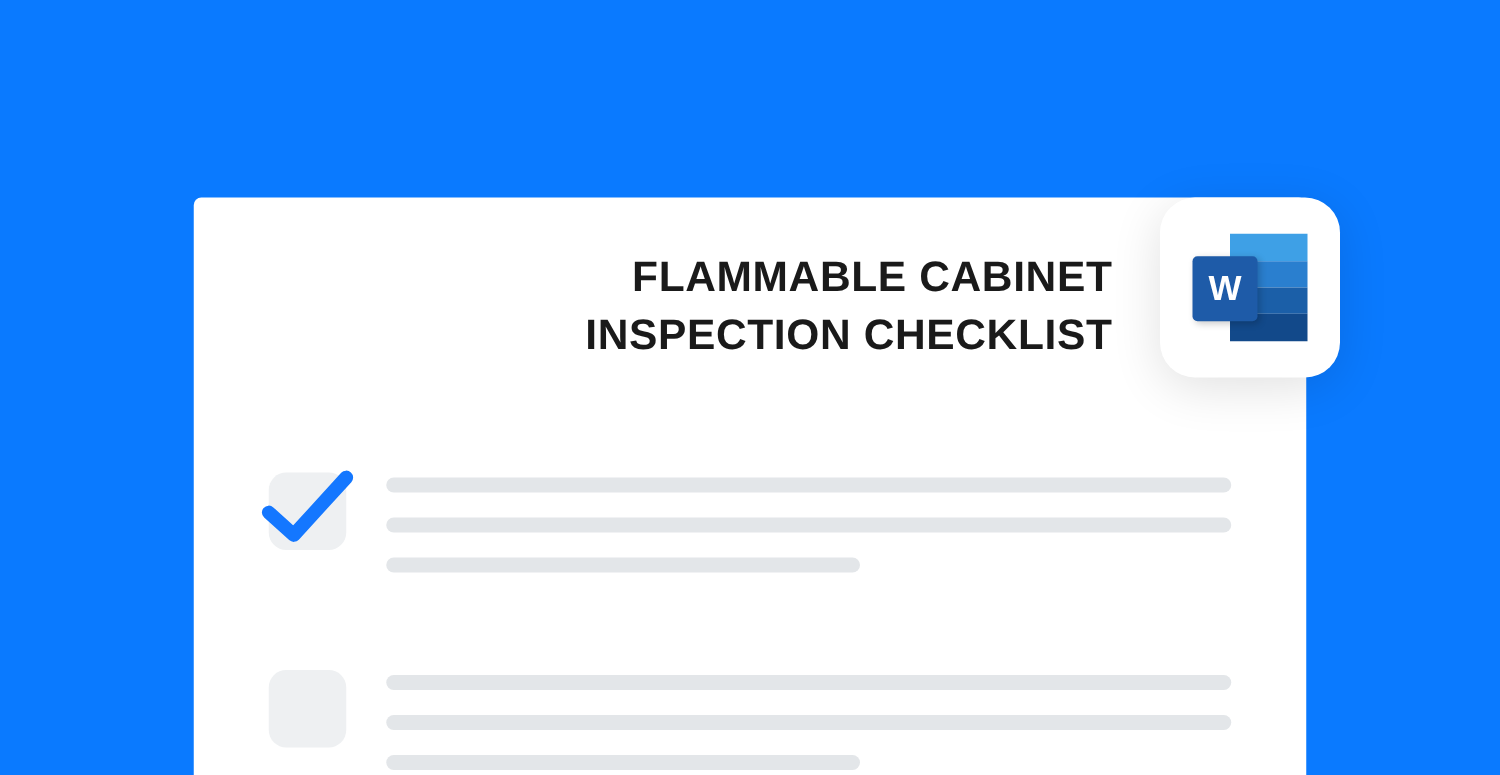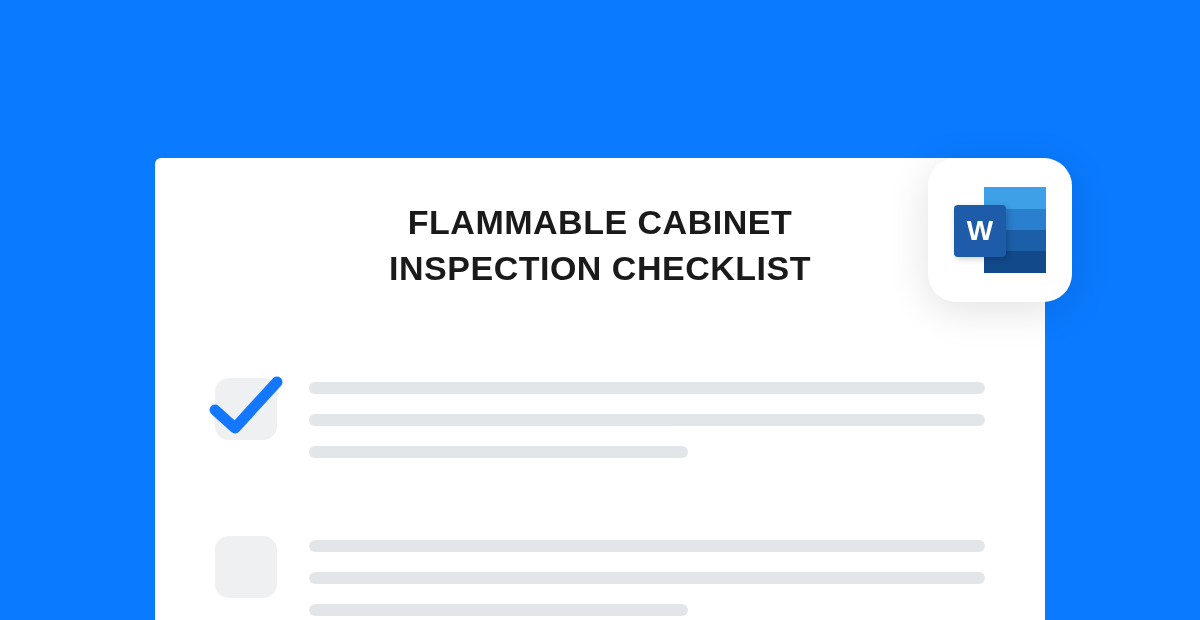--- a/index.html
+++ b/index.html
@@ -15,21 +15,21 @@
     position: absolute;
     top: 158px;
     left: 155px;
     width: 890px;
     height: 600px;
     background: #ffffff;
     border-radius: 6px 6px 0 0;
     padding: 42px 60px 0 60px;
   }
   .doc-title {
-    text-align: center;
+    text-align: right;
     font-size: 34px;
     font-weight: 700;
     letter-spacing: 0.5px;
     color: #1a1a1a;
     line-height: 1.35;
     margin: 0 auto 0 auto;
     max-width: 580px;
   }
   .word-badge {
     position: absolute;

